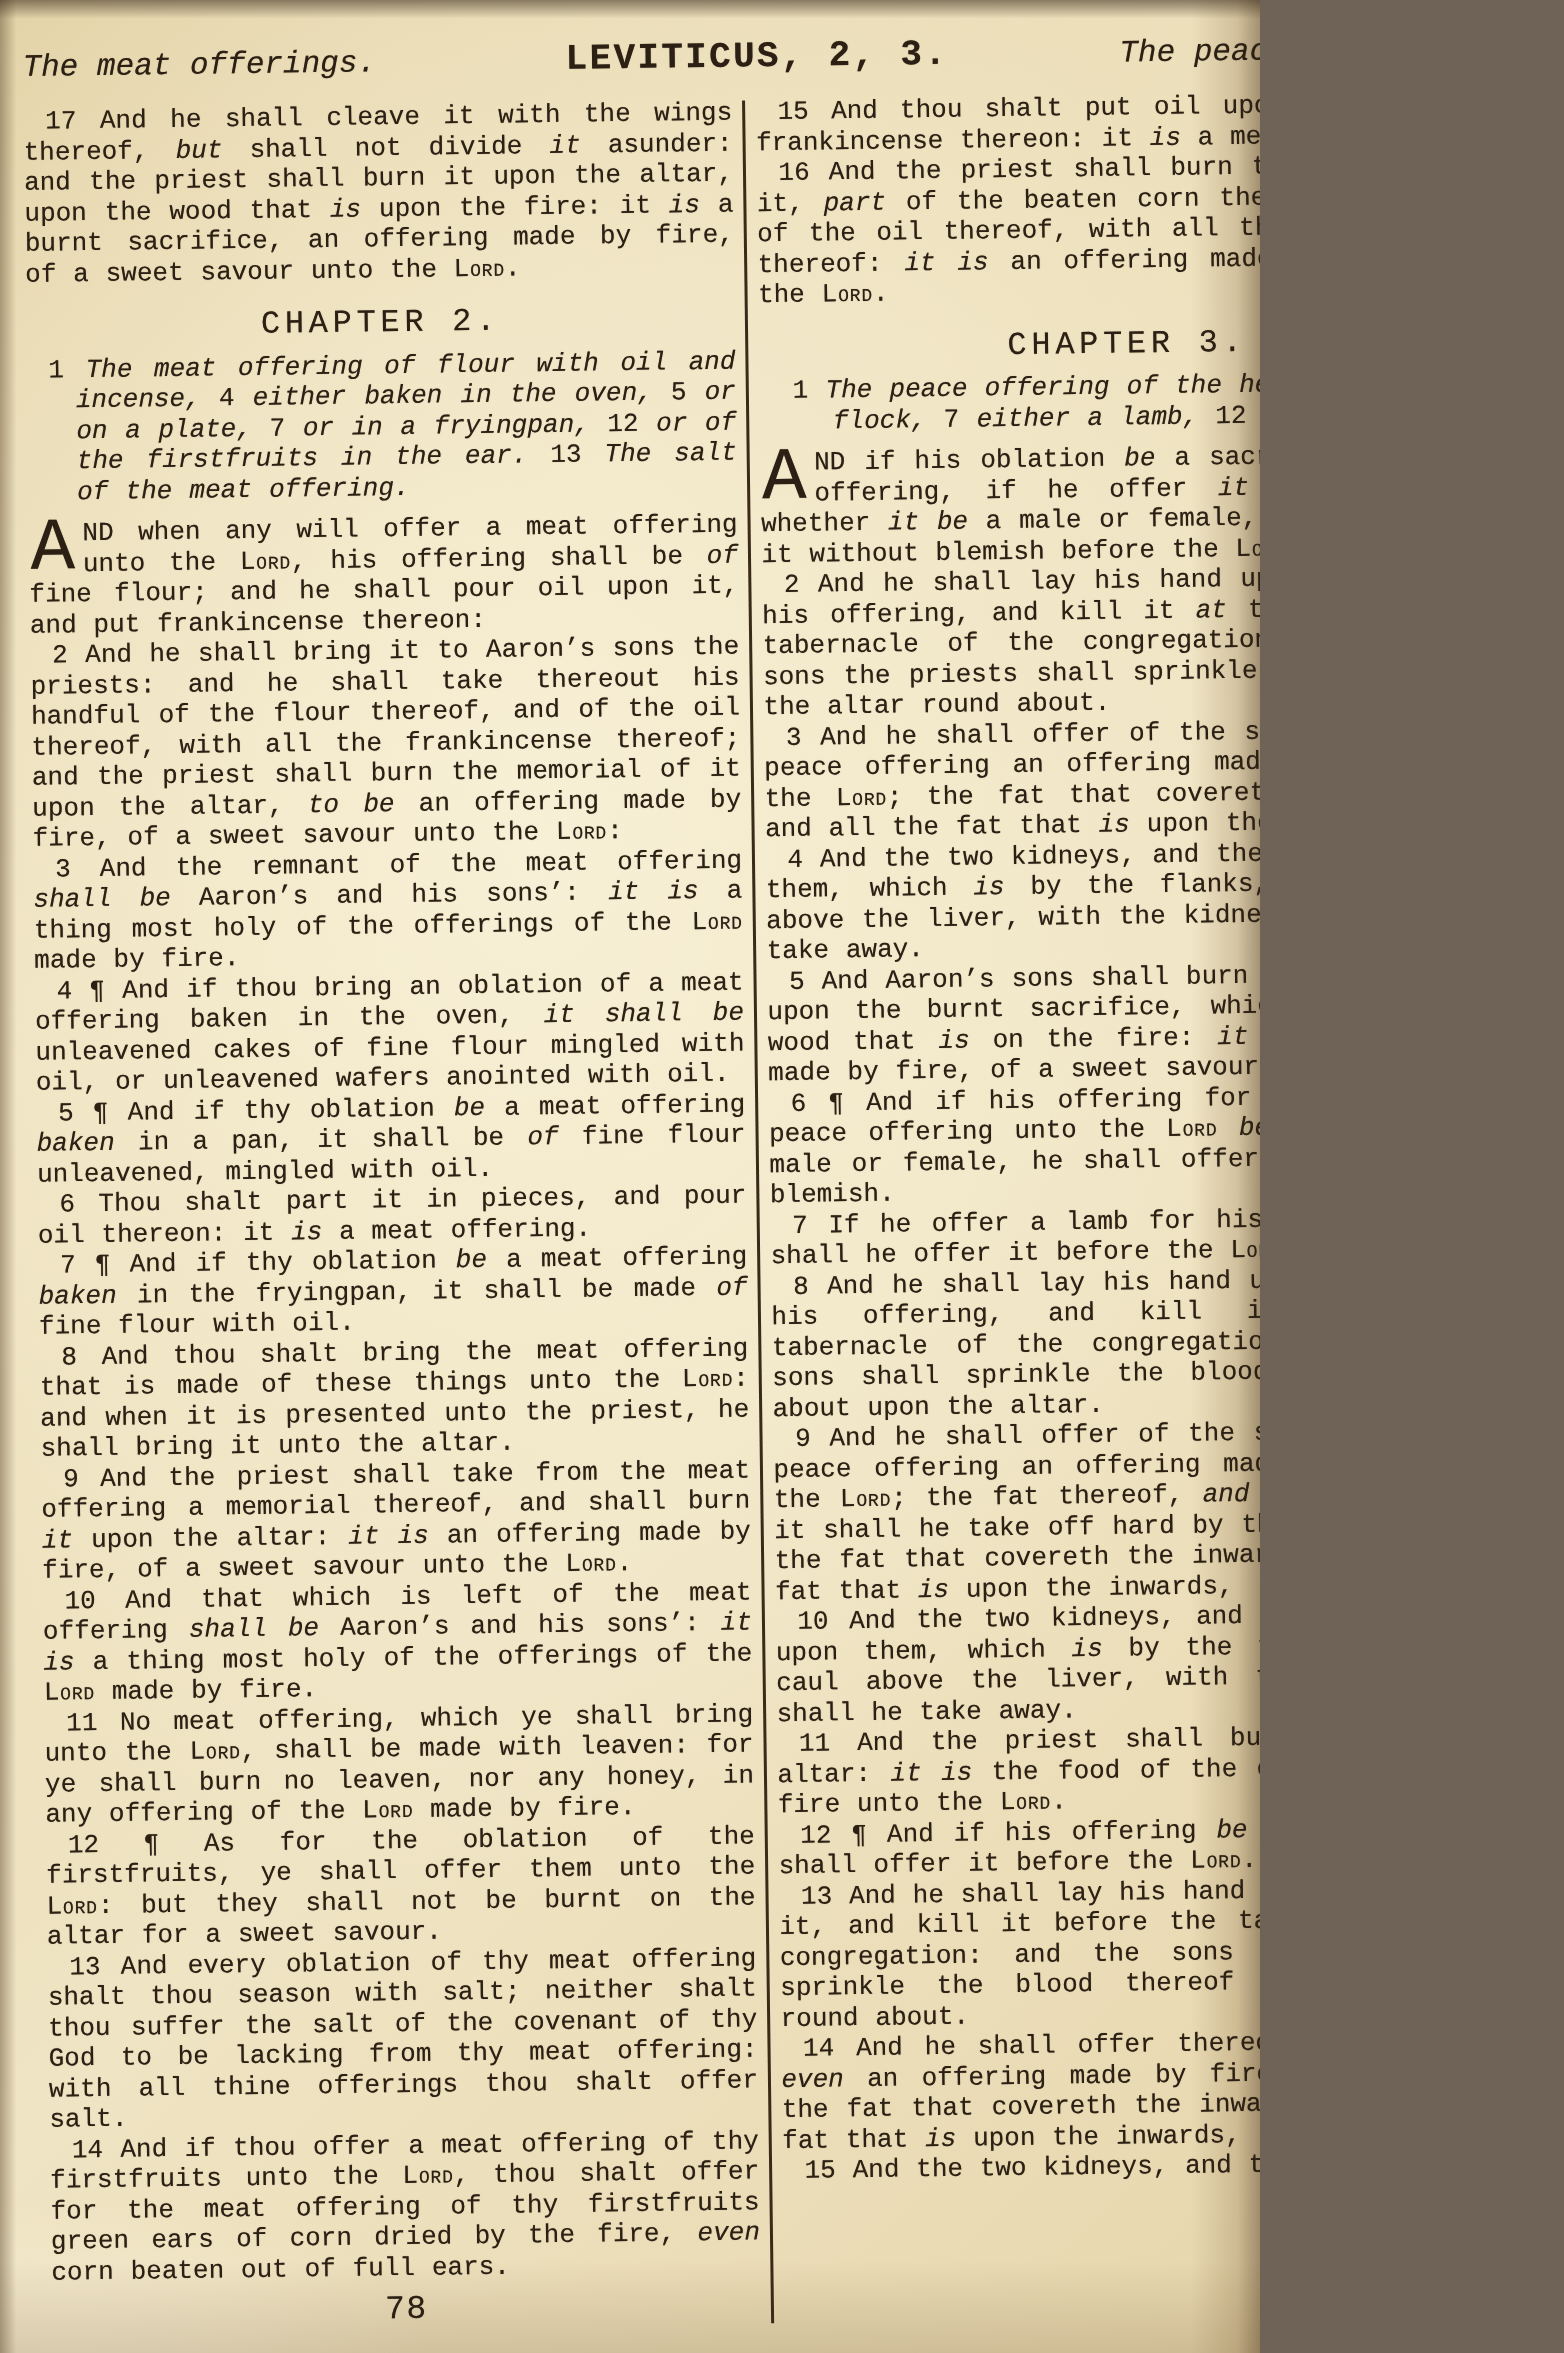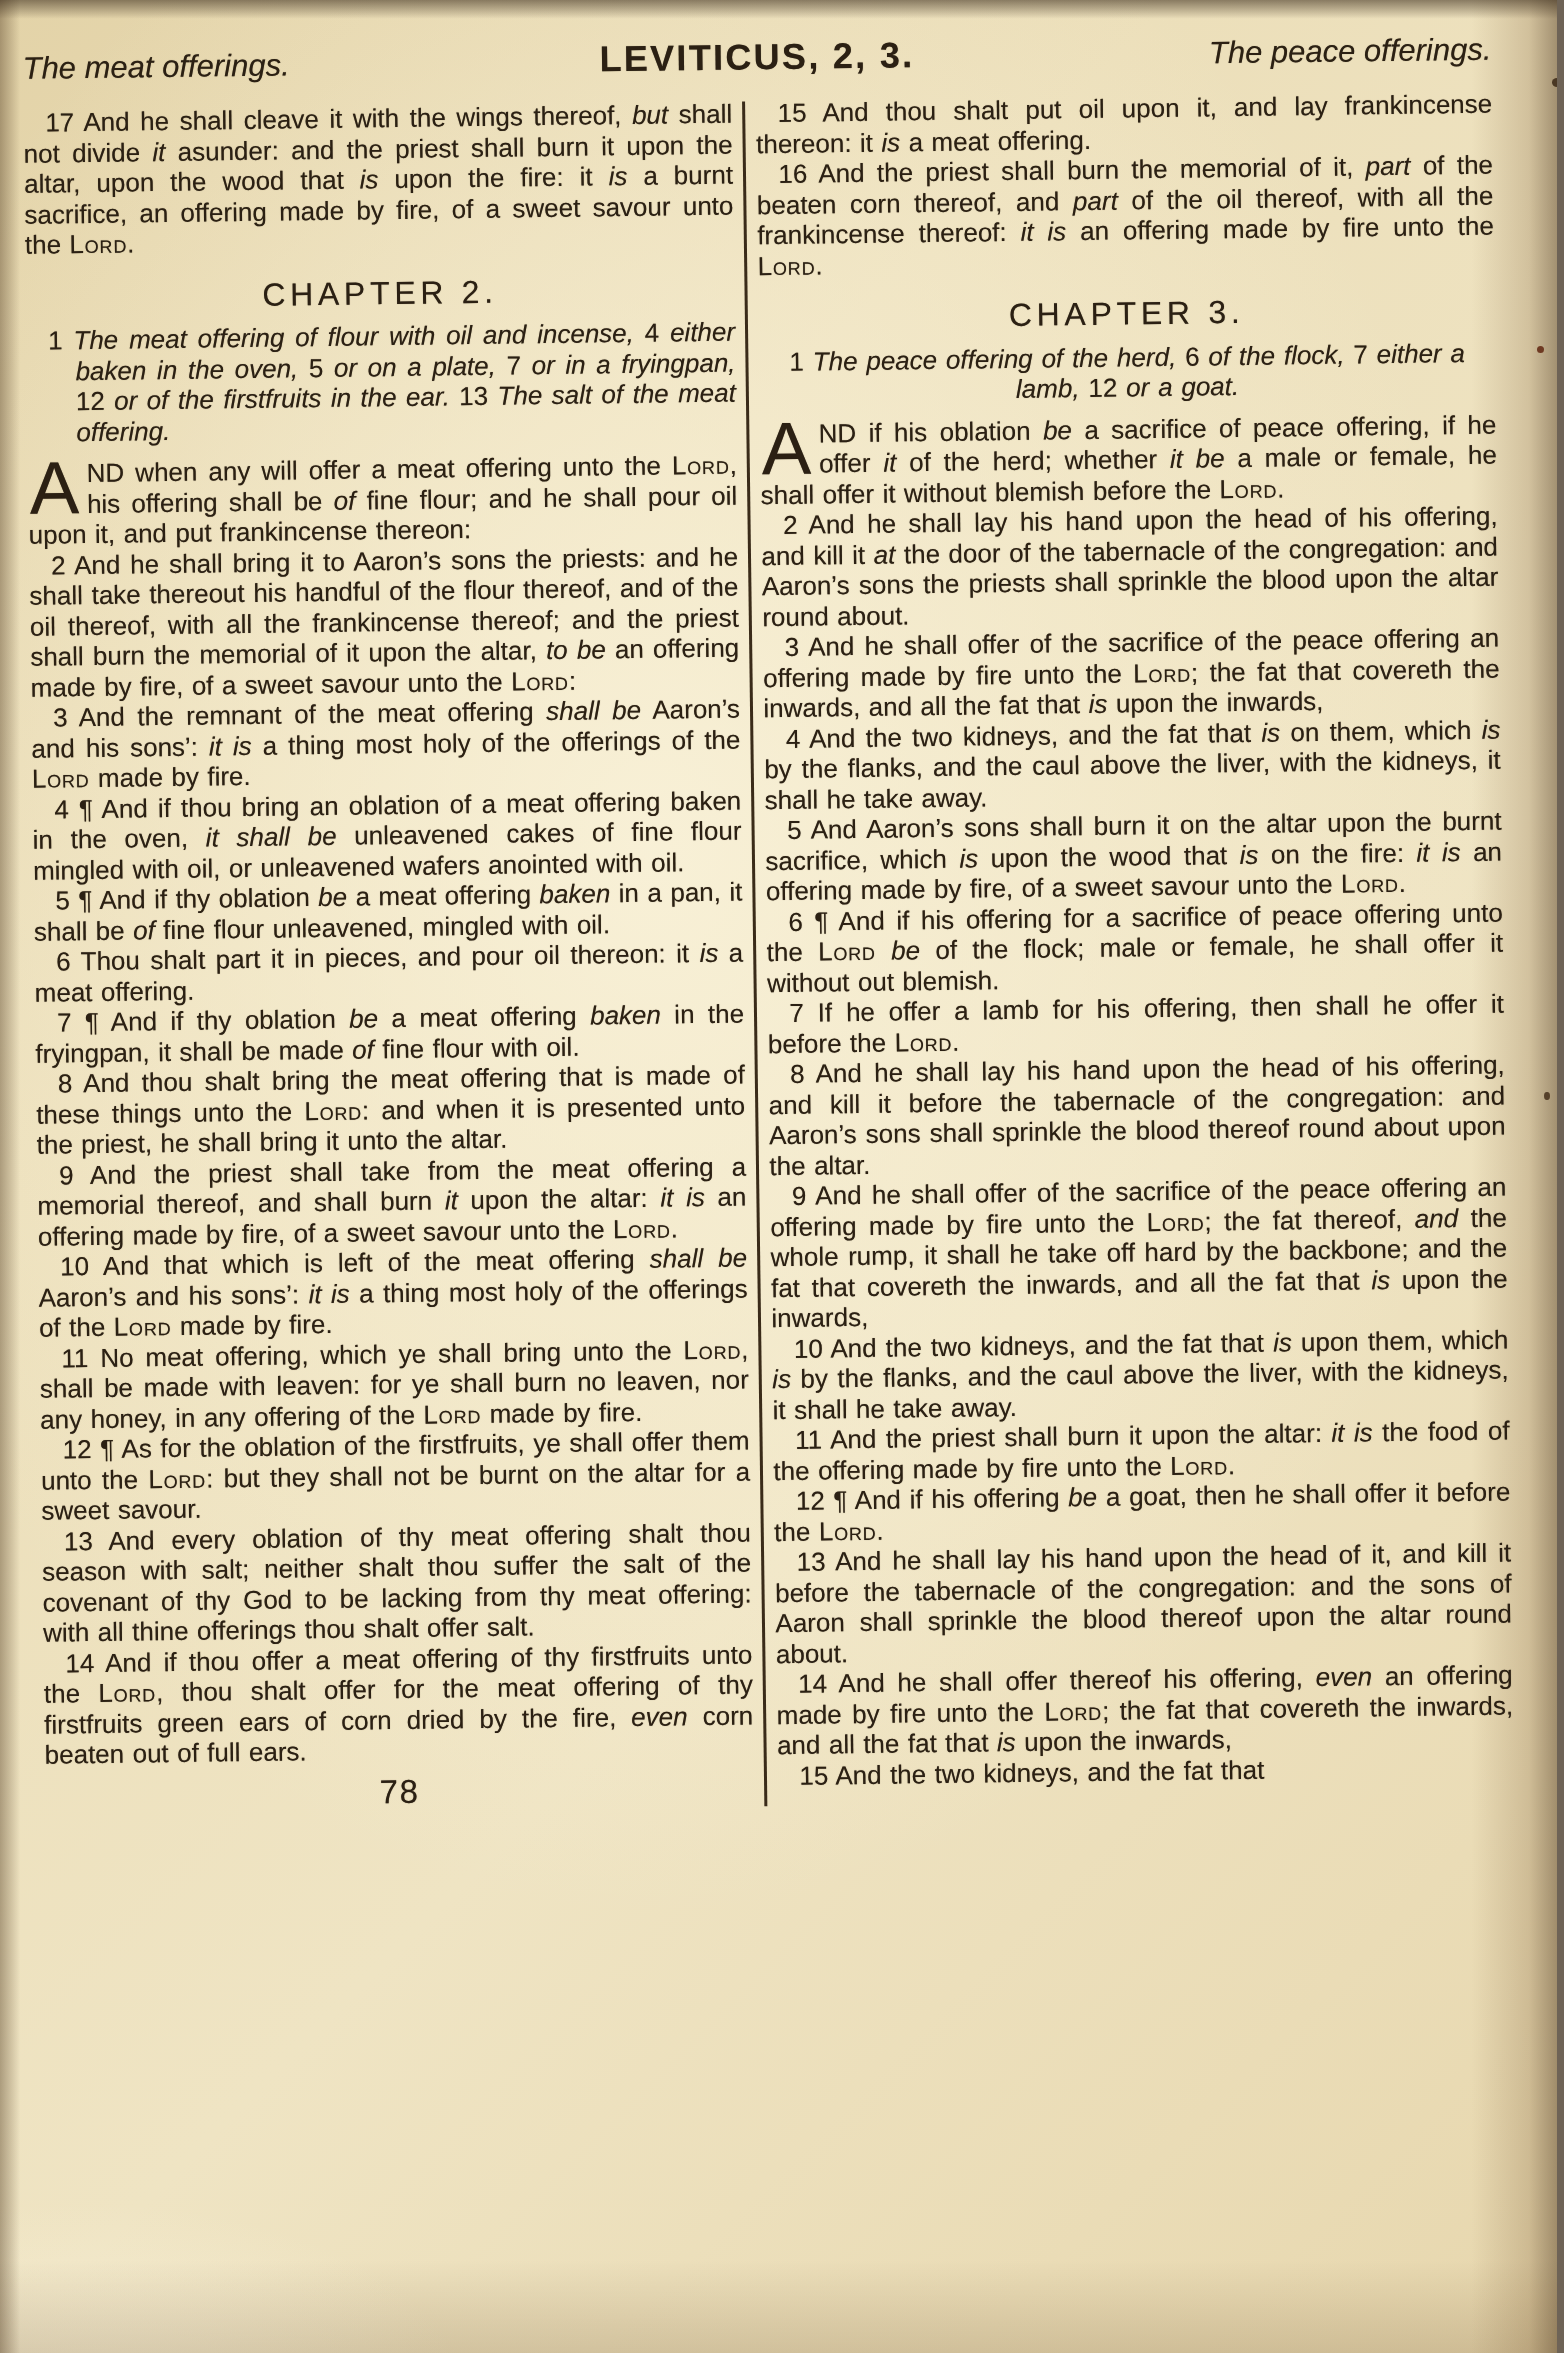--- a/index.html
+++ b/index.html
@@ -1,19 +1,19 @@
 <!DOCTYPE html>
 <html style="font-size:12.5px"><head>
 <meta charset="utf-8">
 <style>
   html,body{margin:0;padding:0;background:#6e6356;}
   .page{
-    position:relative;width:1557px;height:2354px;overflow:hidden;
+    position:relative;width:1260px;height:2354px;overflow:hidden;
     color:#2b2013;
-    font-family:Liberation Sans, sans-serif;
+    font-family:Liberation Mono, monospace;
     background:
       linear-gradient(to bottom, rgba(55,40,24,0.55) 0, rgba(55,40,24,0) 0.8%),
       linear-gradient(to right, rgba(80,58,32,0.42) 0, rgba(80,58,32,0) 1.3%),
       linear-gradient(to left, rgba(88,64,36,0.50) 0, rgba(130,99,60,0.26) 1.8%, rgba(130,99,60,0) 5.5%),
       linear-gradient(to top, rgba(115,88,52,0.22) 0, rgba(115,88,52,0) 4%),
       radial-gradient(ellipse 1174px 1487px at 42% 36%, rgba(250,243,219,0.85), rgba(250,243,219,0) 72%),
       radial-gradient(ellipse 626px 329px at 6% 102%, rgba(247,239,214,0.9), rgba(247,239,214,0) 60%),
       linear-gradient(135deg,#e3d3a8 0%,#ecdfba 30%,#efe4c3 60%,#e7d7ae 100%);
   }
   .sheet{

